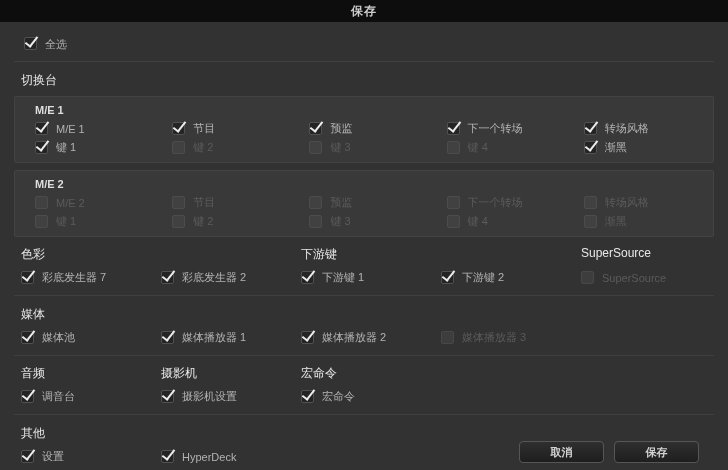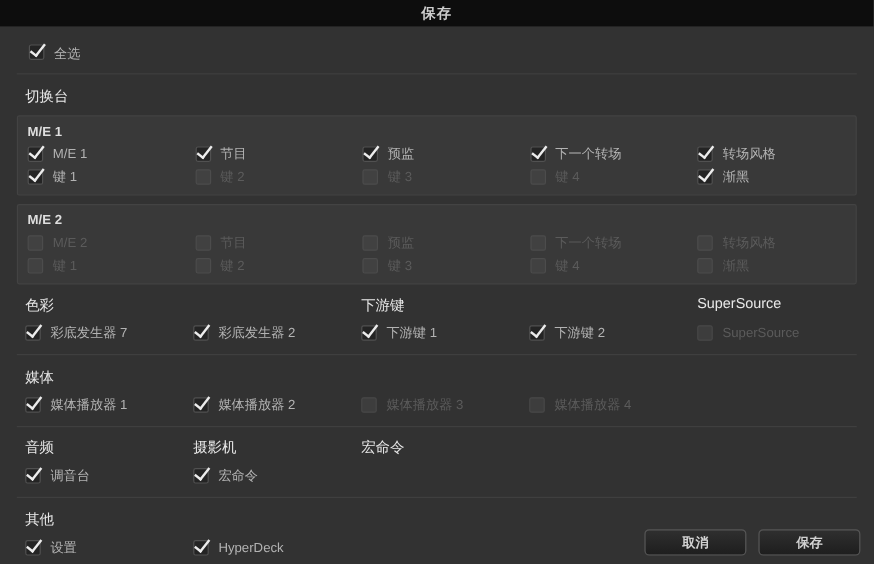--- a/index.html
+++ b/index.html
@@ -29,26 +29,26 @@
   .cb.checked::after{
     content:"";position:absolute;left:3px;top:-4px;width:5px;height:11px;
     border-right:2px solid #ececec;border-bottom:2px solid #ececec;
     transform:rotate(38deg);
   }
   .cb.disabled{background:#3d3d3d;border-color:#484848}
   .item-label{font-size:11px;color:#b3b3b3;white-space:nowrap}
   .item-label.disabled{color:#5b5b5b}
   
   .me-box{background:#393939;border:1px solid #434343;border-radius:2px;
-          margin-top:7px;padding:3px 0 5px 0}
+          margin-top:7px;padding:3px 0 5px 12px}
   .me-box .box-header{font-size:11px;font-weight:bold;color:#dedede;padding:4px 0 3px 8px}
   .me-box .item{padding-left:8px;height:19px}
   .me-box .cb.disabled{background:#414141;border-color:#4c4c4c}
   
-  .footer{position:absolute;right:11px;bottom:7px;display:flex;gap:10px}
+  .footer{position:absolute;right:29px;bottom:7px;display:flex;gap:10px}
   .btn{
     width:85px;height:22px;box-sizing:border-box;
     background:linear-gradient(#2f2f2f,#1e1e1e);
     border:1px solid #565656;border-radius:4px;color:#d2d2d2;
     font-size:11px;font-weight:bold;display:flex;align-items:center;justify-content:center;
     cursor:default;
   }
 </style>
 </head>
 <body>
@@ -187,50 +187,54 @@
       <span class="item-label disabled">SuperSource</span>
     </div>
   </div>
 
   <div class="sep"></div>
 
   <div class="section-header top-gap">媒体</div>
   <div class="grid5 items-row">
     <div class="item">
       <span class="cb checked"></span>
+      <span class="item-label checked">媒体池</span>
+    </div>
+    <div class="item">
+      <span class="cb checked"></span>
       <span class="item-label checked">媒体播放器 1</span>
     </div>
     <div class="item">
       <span class="cb checked"></span>
       <span class="item-label checked">媒体播放器 2</span>
     </div>
     <div class="item">
       <span class="cb disabled"></span>
       <span class="item-label disabled">媒体播放器 3</span>
-    </div>
-    <div class="item">
-      <span class="cb disabled"></span>
-      <span class="item-label disabled">媒体播放器 4</span>
     </div>
   </div>
 
   <div class="sep"></div>
 
   <div class="grid5 hdr">
     <span class="section-header" style="grid-column:1">音频</span>
     <span class="section-header" style="grid-column:2">摄影机</span>
     <span class="section-header" style="grid-column:3">宏命令</span>
   </div>
   <div class="grid5 items-row">
     <div class="item">
       <span class="cb checked"></span>
       <span class="item-label checked">调音台</span>
     </div>
     <div class="item">
       <span class="cb checked"></span>
+      <span class="item-label checked">摄影机设置</span>
+    </div>
+    <div class="item">
+      <span class="cb checked"></span>
       <span class="item-label checked">宏命令</span>
     </div>
   </div>
 
   <div class="sep"></div>
 
   <div class="section-header top-gap">其他</div>
   <div class="grid5 items-row">
     <div class="item">
       <span class="cb checked"></span>

